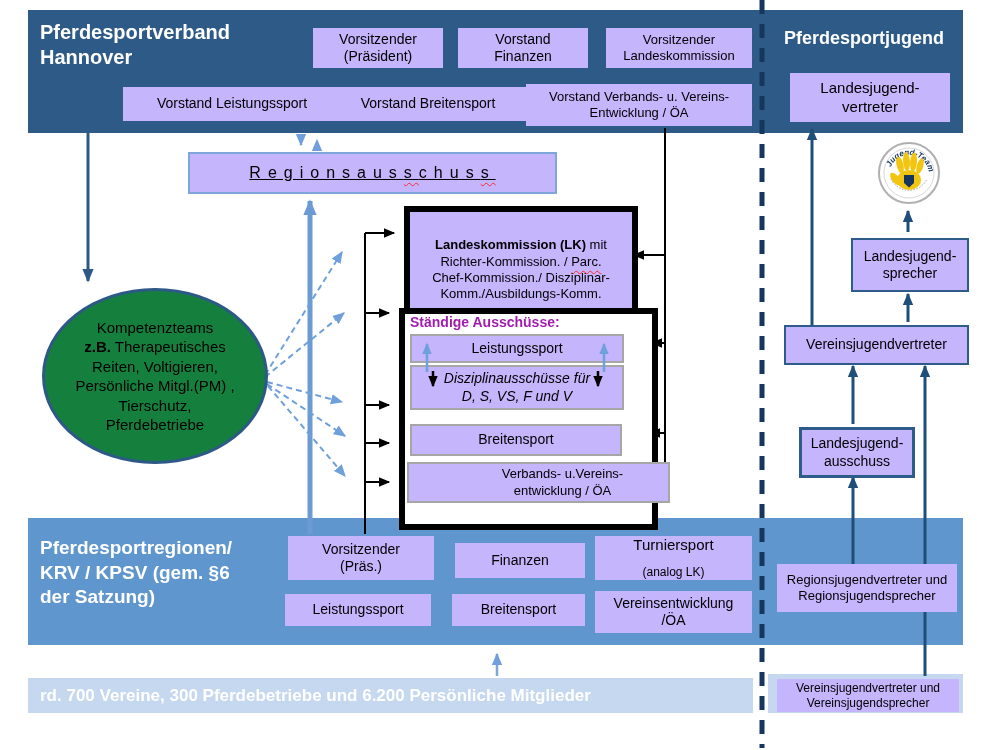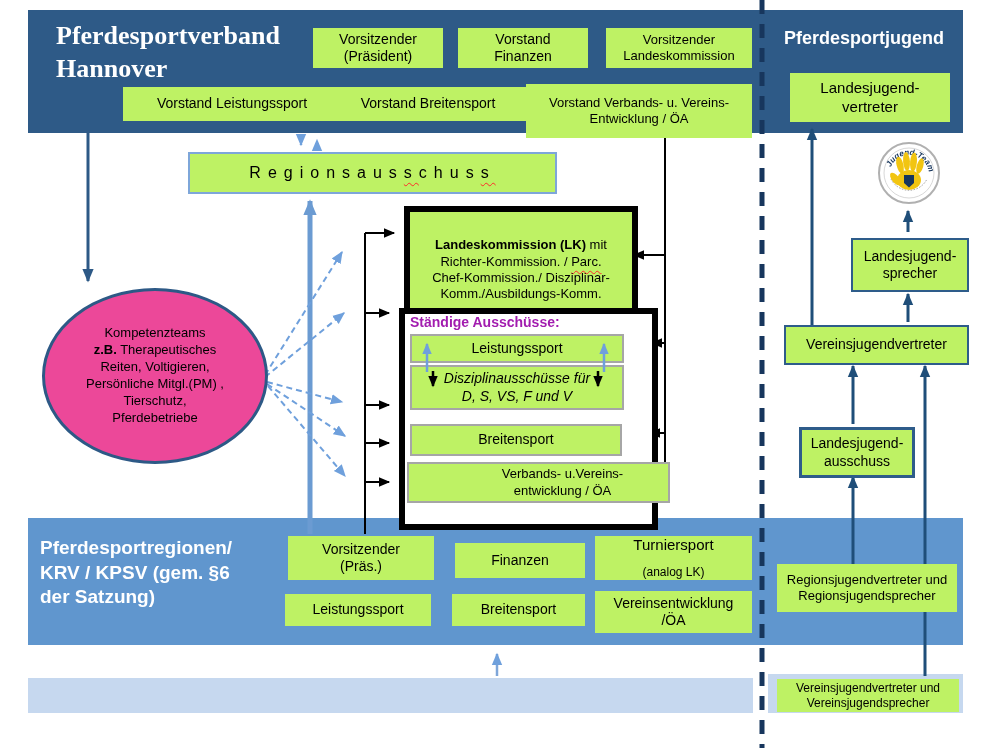--- a/index.html
+++ b/index.html
@@ -1,37 +1,37 @@
 <!DOCTYPE html>
 <html><head>
 <meta charset="utf-8">
 <style>
   html,body{margin:0;padding:0;background:#fff;}
   #canvas{position:relative;width:1000px;height:750px;background:#fff;overflow:hidden;
           font-family:"Liberation Sans","DejaVu Sans",sans-serif;color:#000;}
   .band{position:absolute;z-index:0;}
   .svg-layer{position:absolute;left:0;top:0;z-index:1;pointer-events:none;}
   .svg-top{position:absolute;left:0;top:0;z-index:3;pointer-events:none;}
-  .wbox{position:absolute;z-index:2;background:#bef264;display:flex;flex-direction:column;
+  .wbox{position:absolute;z-index:2;background:#c4b5fd;display:flex;flex-direction:column;
         align-items:center;justify-content:center;text-align:center;white-space:pre-line;
         font-size:14px;line-height:1.25;}
   .grayborder{border:6px solid #000000;}
   .grayborder2{border:2px solid #a6a6a6;}
   .blueborder{border:2px solid #2e5c8a;}
   .blueborder3{border:3px solid #2e5c8a;}
   .ltblueborder{border:2px solid #7ea6d9;}
   .bandtitle{position:absolute;z-index:2;color:#fff;font-weight:bold;white-space:pre-line;}
   .fs12{font-size:12px;} .fs13{font-size:13px;} .fs15{font-size:15px;}
   .bold{font-weight:bold;}
   .squiggle{text-decoration:underline;text-decoration-style:wavy;text-decoration-color:#ff2a2a;
             text-decoration-thickness:1px;text-underline-offset:4px;}
-  #regionsausschuss{letter-spacing:7px;font-size:16px;}
+  #regionsausschuss{letter-spacing:7px;font-size:16px;text-decoration:underline;}
   #ellipse-kompetenz{position:absolute;z-index:2;left:42px;top:288px;width:220px;height:170px;
-        border:3px solid #2d5986;border-radius:50%;background:#ec4899;display:flex;flex-direction:column;
-        align-items:center;justify-content:center;text-align:center;font-size:13px;line-height:1.3;}
+        border:3px solid #2d5986;border-radius:50%;background:#15803d;display:flex;flex-direction:column;
+        align-items:center;justify-content:center;text-align:center;font-size:15px;line-height:1.3;}
   #logo{position:absolute;z-index:2;left:877px;top:141px;width:64px;height:64px;}
   .outerbox{position:absolute;z-index:2;background:#fff;}
 </style>
 </head>
 <body>
 
 <div id="canvas">
 
   <div class="band" style="left:28px;top:10px;width:935px;height:123px;background:#2e5a87;"></div>
   <div class="band" style="left:28px;top:518px;width:935px;height:127px;background:#6096ce;"></div>
@@ -90,32 +90,32 @@
     <line x1="812" y1="325" x2="812" y2="129" stroke="#1f4e79" stroke-width="3" marker-end="url(#mDark)"></line>
     <line x1="908" y1="322" x2="908" y2="294" stroke="#1f4e79" stroke-width="3" marker-end="url(#mDark)"></line>
     <line x1="908" y1="232" x2="908" y2="211" stroke="#1f4e79" stroke-width="3" marker-end="url(#mDark)"></line>
     <line x1="853" y1="424" x2="853" y2="366" stroke="#1f4e79" stroke-width="3" marker-end="url(#mDark)"></line>
     <line x1="853" y1="564" x2="853" y2="477" stroke="#1f4e79" stroke-width="3" marker-end="url(#mDark)"></line>
     <line x1="925" y1="676" x2="925" y2="366" stroke="#1f4e79" stroke-width="3" marker-end="url(#mDark)"></line>
 
     <line x1="497" y1="676" x2="497" y2="654" stroke="#7ea6d9" stroke-width="2.5" marker-end="url(#mLight)"></line>
   </svg>
 
-  <div class="bandtitle" style="left:56px;top:20px;width:290px;font-size:26px;line-height:1.25;font-family:Liberation Serif, serif;">Pferdesportverband
+  <div class="bandtitle" style="left:40px;top:20px;width:290px;font-size:20px;line-height:1.25;">Pferdesportverband
 Hannover</div>
 
   <div class="wbox" style="left:313px;top:28px;width:130px;height:40px;">Vorsitzender
 (Präsident)</div>
   <div class="wbox" style="left:458px;top:28px;width:130px;height:40px;">Vorstand
 Finanzen</div>
   <div class="wbox fs13" style="left:606px;top:28px;width:146px;height:40px;">Vorsitzender
 Landeskommission</div>
   <div class="wbox" style="left:123px;top:87px;width:218px;height:34px;">Vorstand Leistungssport</div>
   <div class="wbox" style="left:327px;top:87px;width:202px;height:34px;">Vorstand Breitensport</div>
-  <div class="wbox fs13" style="left:526px;top:84px;width:226px;height:54px;">Vorstand Verbands- u. Vereins-
+  <div class="wbox fs13" style="left:526px;top:84px;width:226px;height:42px;">Vorstand Verbands- u. Vereins-
 Entwicklung / ÖA</div>
 
   <div class="bandtitle" style="left:784px;top:28px;width:180px;font-size:18px;">Pferdesportjugend</div>
   <div class="wbox fs15" style="left:790px;top:73px;width:160px;height:49px;">Landesjugend-
 vertreter</div>
 
   <div class="wbox ltblueborder" id="regionsausschuss" style="left:188px;top:152px;width:365px;height:38px;flex-direction:row;">
     <span><span>Regionsaus</span><span class="squiggle">s</span><span>chus</span><span class="squiggle">s</span></span>
   </div>
 
@@ -169,20 +169,21 @@
     <span class="fs15">Turniersport</span>
     <span class="fs12">(analog LK)</span>
   </div>
   <div class="wbox" style="left:285px;top:594px;width:146px;height:32px;">Leistungssport</div>
   <div class="wbox" style="left:452px;top:594px;width:133px;height:32px;">Breitensport</div>
   <div class="wbox" style="left:595px;top:591px;width:157px;height:42px;">Vereinsentwicklung
 /ÖA</div>
   <div class="wbox fs13" style="left:777px;top:564px;width:180px;height:48px;">Regionsjugendvertreter und
 Regionsjugendsprecher</div>
 
+  <div class="bandtitle" style="left:40px;top:686px;width:710px;font-size:17px;">rd. 700 Vereine, 300 Pferdebetriebe und 6.200 Persönliche Mitglieder</div>
   <div class="wbox fs12" style="left:777px;top:679px;width:182px;height:33px;">Vereinsjugendvertreter und
 Vereinsjugendsprecher</div>
 
   <div class="wbox blueborder" style="left:851px;top:238px;width:114px;height:50px;">Landesjugend-
 sprecher</div>
   <div class="wbox blueborder" style="left:784px;top:325px;width:181px;height:36px;">Vereinsjugendvertreter</div>
   <div class="wbox blueborder3" style="left:799px;top:427px;width:110px;height:45px;">Landesjugend-
 ausschuss</div>
 
   <div id="logo">

